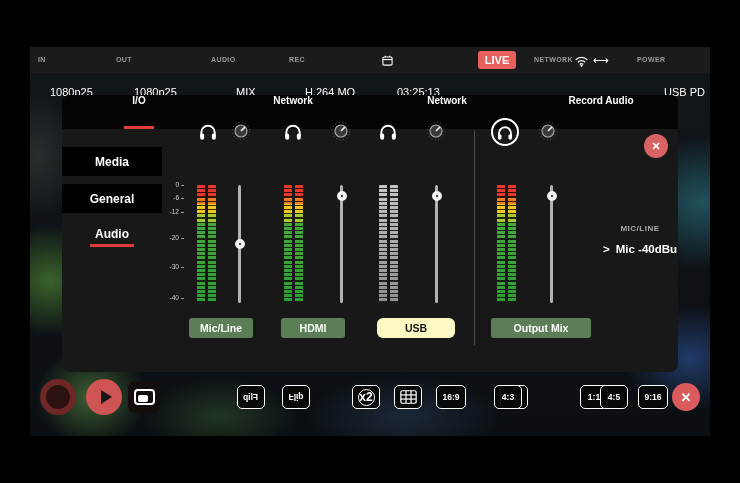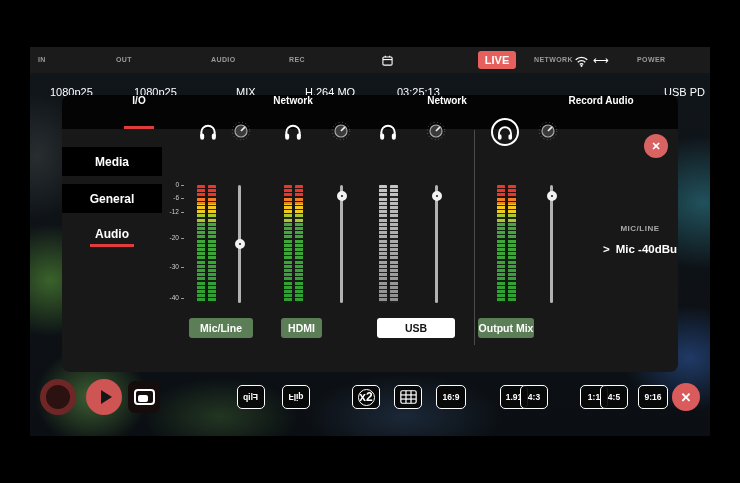--- a/index.html
+++ b/index.html
@@ -56,21 +56,21 @@
         #e8382b 0%, #e8382b 11%, #f07f24 11%, #f07f24 16%, #f2c71f 16%, #f2c71f 24%,
         #a8c832 24%, #a8c832 32%, #46a83c 32%, #2f9e33 100%); }
   .meter.gray { background-image:
       repeating-linear-gradient(to bottom, rgba(12,12,12,0) 0 3px, rgba(12,12,12,.85) 3px 4.2px),
       linear-gradient(to bottom, #c6c6c6 0%, #8f8f8f 100%); }
   .fader { position:absolute; top:90px; width:3px; height:118px; background:#b2b2b2; border-radius:2px; }
   .fader-knob { position:absolute; left:50%; width:10px; height:10px; border-radius:50%;
       background:#141414; border:4px solid #f2f2f2; transform:translate(-50%,-50%); }
   .ch-label { position:absolute; top:223px; height:20px; border-radius:3px; background:#5c7e57;
       color:#fff; font-size:10.5px; font-weight:bold; display:flex; align-items:center; justify-content:center; }
-  .ch-label.white { background:#ffffff; color:#141414; }
+  .ch-label.white { background:#fef9c3; color:#141414;border-radius:6px; }
   .vdivider { position:absolute; left:412px; top:35px; width:1px; height:215px; background:#4c4c4c; }
   .src-label { position:absolute; left:524px; top:129px; width:108px; text-align:center;
       color:#a8a8a8; font-size:8px; font-weight:bold; letter-spacing:.5px; }
   .src-row { position:absolute; left:524px; top:148px; width:108px; display:flex; gap:6px;
       align-items:center; justify-content:center; color:#fff; font-size:11.5px; font-weight:bold; }
   .panel-close { position:absolute; left:582px; top:39px; width:24px; height:24px; border-radius:50%;
       background:#d96262; color:#fff; font-size:11px; font-weight:bold;
       display:flex; align-items:center; justify-content:center; }
   
   .rec-btn { position:absolute; left:10px; top:332px; width:36px; height:36px; border-radius:50%;
@@ -198,21 +198,21 @@
           <line x1="12" y1="12" x2="16.6" y2="7.4" stroke="#f0f0f0" stroke-width="2"></line>
         </svg>
     </div>
     <div class="meters" style="left:222px">
         <div class="meter"></div>
         <div class="meter"></div>
       </div>
     <div class="fader" style="left:278px">
         <div class="fader-knob" style="top: 9%;"></div>
       </div>
-    <div class="ch-label" style="left:219px;width:41px">HDMI</div>
+    <div class="ch-label" style="left:219px;width:64px">HDMI</div>
 
     <div class="hp" style="left:316px">
       <svg width="20" height="19" viewBox="0 0 24 22">
           <path d="M4 16v-4a8 8 0 0 1 16 0v4" fill="none" stroke="#fff" stroke-width="2.4" stroke-linecap="round"></path>
           <rect x="2.6" y="13.4" width="4.8" height="7.4" rx="2.4" fill="#fff"></rect>
           <rect x="16.6" y="13.4" width="4.8" height="7.4" rx="2.4" fill="#fff"></rect>
         </svg>
     </div>
     <div class="knob-icon" style="left:364px">
       <svg width="20" height="20" viewBox="0 0 24 24">
@@ -246,21 +246,21 @@
           <line x1="12" y1="12" x2="16.6" y2="7.4" stroke="#f0f0f0" stroke-width="2"></line>
         </svg>
     </div>
     <div class="meters" style="left:435px">
         <div class="meter"></div>
         <div class="meter"></div>
       </div>
     <div class="fader" style="left:488px">
         <div class="fader-knob" style="top: 9%;"></div>
       </div>
-    <div class="ch-label" style="left:416px;width:56px">Output Mix</div>
+    <div class="ch-label" style="left:429px;width:100px">Output Mix</div>
 
     <div class="src-label">MIC/LINE</div>
     <div class="src-row">
       <span>&gt;</span>
       <span>Mic -40dBu</span>
     </div>
 
     <div class="panel-close">
         <span>✕</span>
       </div>
@@ -290,21 +290,21 @@
       <svg width="17" height="14" viewBox="0 0 18 15">
           <rect x="0.8" y="0.8" width="16.4" height="13.4" rx="1.5" fill="none" stroke="#fff" stroke-width="1.3"></rect>
           <line x1="6.3" y1="0.8" x2="6.3" y2="14.2" stroke="#fff" stroke-width="1.3"></line>
           <line x1="11.7" y1="0.8" x2="11.7" y2="14.2" stroke="#fff" stroke-width="1.3"></line>
           <line x1="0.8" y1="5.3" x2="17.2" y2="5.3" stroke="#fff" stroke-width="1.3"></line>
           <line x1="0.8" y1="9.7" x2="17.2" y2="9.7" stroke="#fff" stroke-width="1.3"></line>
         </svg>
     </div>
     <div class="mini-btn wide" style="left:406px">16:9</div>
     <div class="mini-btn" style="left:470px">1.91</div>
-    <div class="mini-btn" style="left:490px">4:3</div>
+    <div class="mini-btn" style="left:464px">4:3</div>
     <div class="mini-btn" style="left:550px">1:1</div>
     <div class="mini-btn" style="left:570px">4:5</div>
     <div class="mini-btn wide" style="left:608px">9:16</div>
 
     <div class="bottom-close">
         <span>✕</span>
       </div>
   </div>
 </div>
 

